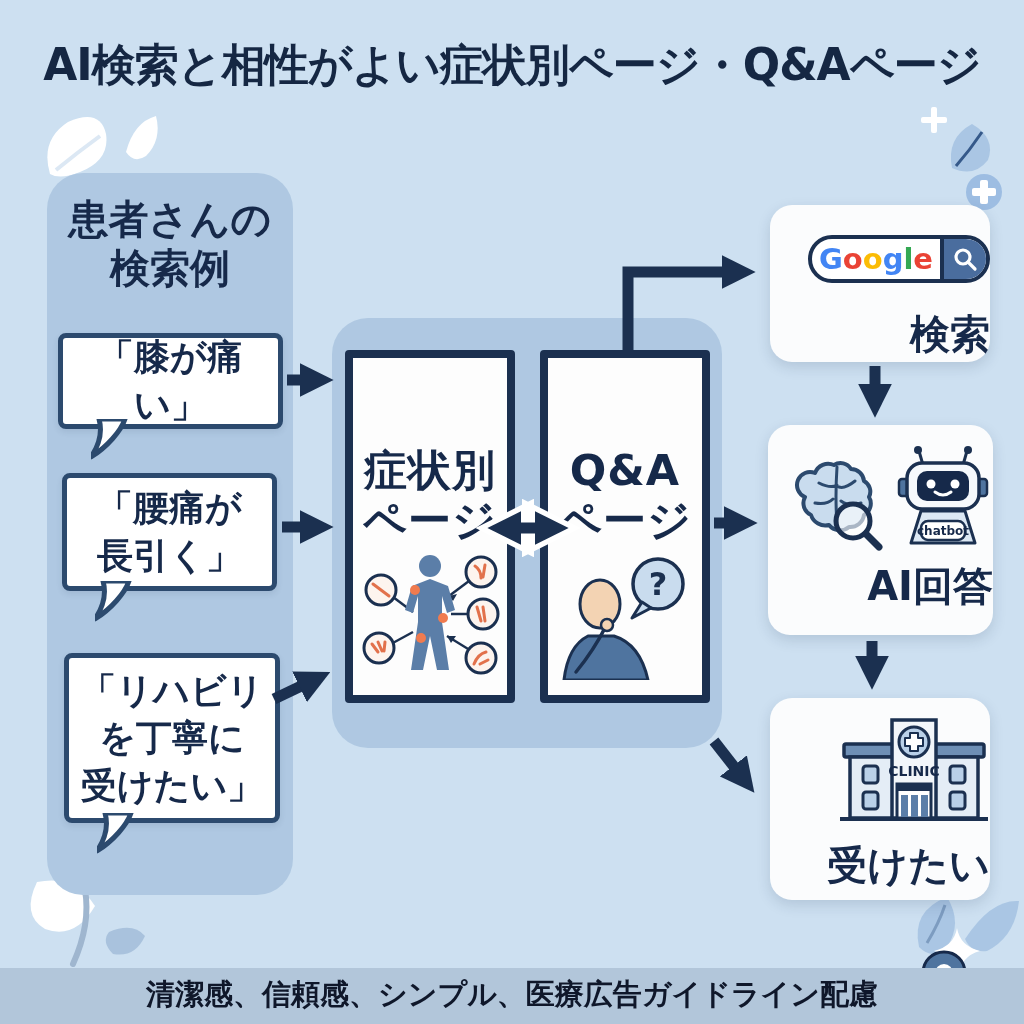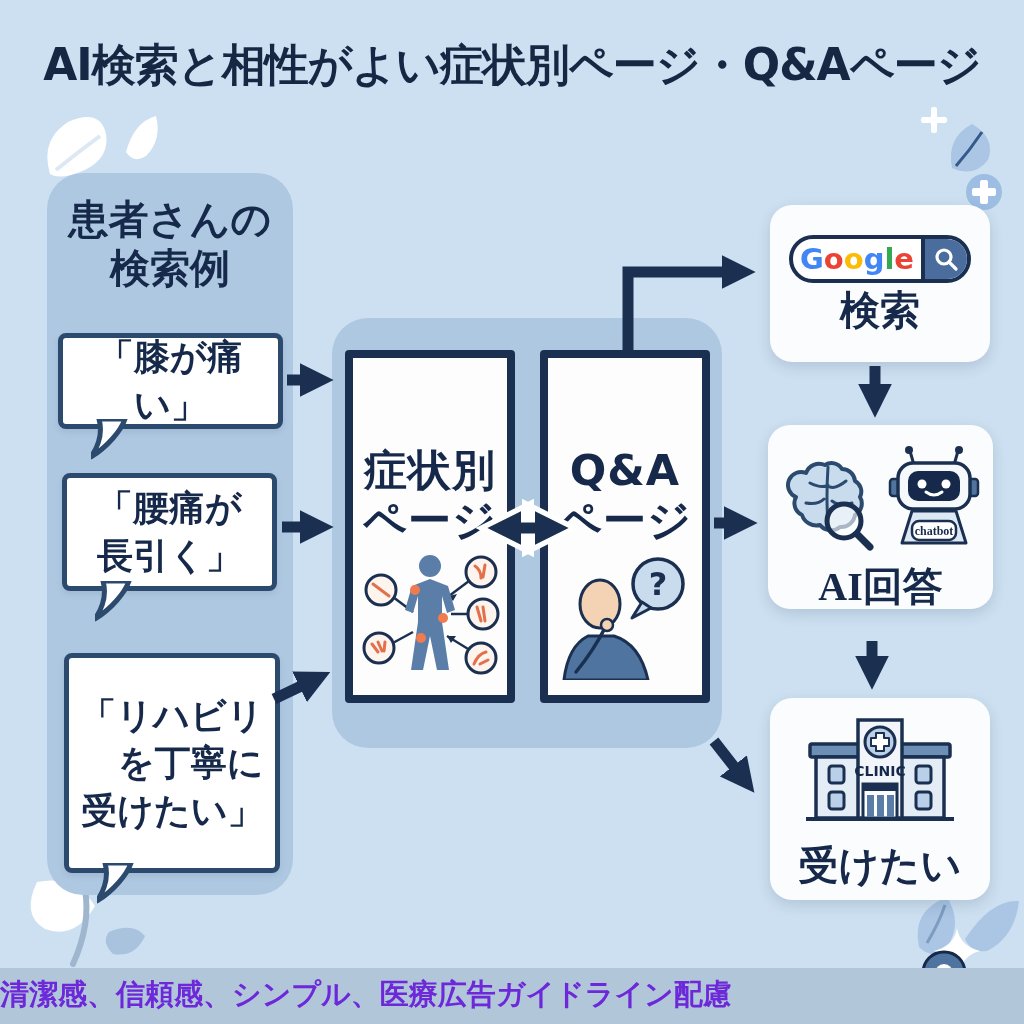--- a/index.html
+++ b/index.html
@@ -24,34 +24,34 @@
            font-weight:700; font-size:36px; line-height:1.32; color:#16294a;
            box-shadow:0 3px 6px rgba(27,48,80,.10); }
   .bubble-tail{ position:absolute; left:28px; bottom:-37px; z-index:4; }
 
   .card{ background:#fdfdfd; border:8px solid #1b3050; border-radius:4px; z-index:5;
          display:flex; flex-direction:column; align-items:center; }
   .card-title{ margin-top:88px; text-align:center; font-size:43px; font-weight:700;
                line-height:1.16; letter-spacing:1px; }
 
   .rcard{ background:#fbfcfd; border-radius:22px; z-index:5; box-shadow:0 5px 14px rgba(27,48,80,.15);
-          display:flex; flex-direction:column; align-items:center; }
+          display:flex; flex-direction:column; align-items:flex-end; }
   .rcard-label{ font-size:40px; font-weight:700; color:#16294a; }
 
   .searchbar{ margin-top:30px; width:182px; height:48px; background:#fff; border:4px solid #1b3050;
               border-radius:26px; display:flex; align-items:center; overflow:hidden; }
   .google-logo{ flex:1; text-align:center; font-size:29px; font-weight:600; letter-spacing:0; }
   .search-btn{ width:46px; height:48px; background:#4a6d9e; display:flex; align-items:center;
                justify-content:center; border-left:4px solid #1b3050; }
 
   .icons-row{ display:flex; align-items:flex-end; margin-top:18px; }
 
   .footer{ left:0; top:968px; width:1024px; height:56px; background:#b2c6da; z-index:3; }
-  .footer-text{ width:1024px; font-size:29px; font-weight:700;
-                line-height:52px; color:#6d28d9; }
+  .footer-text{ width:1024px; text-align:center; font-size:29px; font-weight:700;
+                line-height:52px; color:#0f172a; }
 
   .arrows{ left:0; top:0; z-index:6; pointer-events:none; }
   svg{ display:block; }
 </style>
 </head>
 <body>
 
 <div class="canvas">
 
   <svg class="abs" style="left:42px;top:112px;" width="130" height="95" viewBox="0 0 130 95">
@@ -108,21 +108,21 @@
       <path d="M8 0 C12 14 8 26 0 38 C16 28 30 12 34 0 Z" fill="#ffffff" stroke="#2c4a6e" stroke-width="5" stroke-linejoin="round"></path>
     </svg>
   </div>
   <div class="abs bubble" style="left:62px;top:473px;width:215px;height:118px;">
     <span class="pre">「腰痛が
 長引く」</span>
     <svg class="bubble-tail" width="52" height="42" viewBox="0 0 52 42">
       <path d="M8 0 C12 14 8 26 0 38 C16 28 30 12 34 0 Z" fill="#ffffff" stroke="#2c4a6e" stroke-width="5" stroke-linejoin="round"></path>
     </svg>
   </div>
-  <div class="abs bubble" style="left:64px;top:653px;width:216px;height:220px;text-align:right;">
+  <div class="abs bubble" style="left:64px;top:653px;width:216px;height:170px;">
     <span class="pre">「リハビリ
 を丁寧に
 受けたい」</span>
     <svg class="bubble-tail" width="52" height="42" viewBox="0 0 52 42">
       <path d="M8 0 C12 14 8 26 0 38 C16 28 30 12 34 0 Z" fill="#ffffff" stroke="#2c4a6e" stroke-width="5" stroke-linejoin="round"></path>
     </svg>
   </div>
 
   <div class="abs card" style="left:345px;top:350px;width:170px;height:353px;">
     <div class="card-title pre">症状別
@@ -174,24 +174,24 @@
   <div class="abs rcard" style="left:770px;top:205px;width:220px;height:157px;">
     <div class="searchbar">
       <div class="google-logo"><span style="color: rgb(66, 133, 244);">G</span><span style="color: rgb(234, 67, 53);">o</span><span style="color: rgb(251, 188, 5);">o</span><span style="color: rgb(66, 133, 244);">g</span><span style="color: rgb(52, 168, 83);">l</span><span style="color: rgb(234, 67, 53);">e</span></div>
       <div class="search-btn">
         <svg width="26" height="26" viewBox="0 0 26 26">
           <circle cx="11" cy="11" r="7" stroke="#ffffff" stroke-width="3.2" fill="none"></circle>
           <line x1="16" y1="16" x2="23" y2="23" stroke="#ffffff" stroke-width="3.2" stroke-linecap="round"></line>
         </svg>
       </div>
     </div>
-    <div class="rcard-label" style="margin-top:0;">検索</div>
-  </div>
-
-  <div class="abs rcard" style="left:768px;top:425px;width:225px;height:184px;font-family:Liberation Serif, serif;">
+    <div class="rcard-label" style="margin-top:24px;">検索</div>
+  </div>
+
+  <div class="abs rcard" style="left:768px;top:425px;width:225px;height:210px;">
     <div class="icons-row">
       <svg width="102" height="102" viewBox="0 0 102 102">
         <path d="M28 20 A14 14 0 0 1 47 12 A12 12 0 0 1 64 16 A13 13 0 0 1 77 28 A12 12 0 0 1 82 44 A13 13 0 0 1 77 62 A14 14 0 0 1 62 74 A14 14 0 0 1 42 72 A15 15 0 0 1 24 62 A13 13 0 0 1 18 44 A13 13 0 0 1 28 20 Z" fill="#c9dcee" stroke="#2c4a6e" stroke-width="4" stroke-linejoin="round"></path>
         <path d="M50 14 Q48 44 50 72 M32 30 Q44 36 50 32 M68 28 Q58 36 52 34 M28 50 Q40 52 46 46 M74 50 Q62 54 54 48" stroke="#2c4a6e" stroke-width="3" fill="none" stroke-linecap="round"></path>
         <circle cx="66" cy="68" r="17" fill="rgba(255,255,255,0.6)" stroke="#1b3050" stroke-width="5"></circle>
         <line x1="79" y1="81" x2="92" y2="94" stroke="#1b3050" stroke-width="7" stroke-linecap="round"></line>
       </svg>
       <svg width="100" height="112" viewBox="0 0 100 112" style="margin-left:4px;">
         <line x1="30" y1="22" x2="26" y2="8" stroke="#1b3050" stroke-width="3"></line>
           <circle cx="25" cy="7" r="4" fill="#1b3050"></circle>

